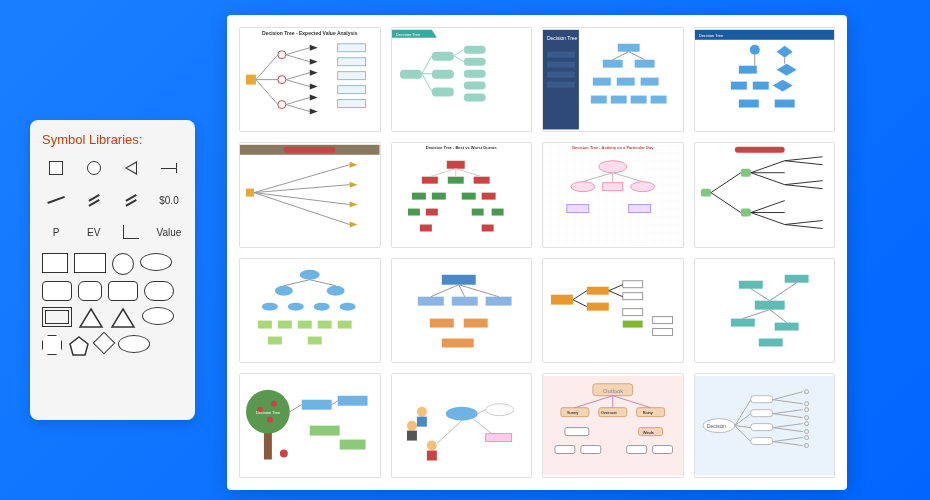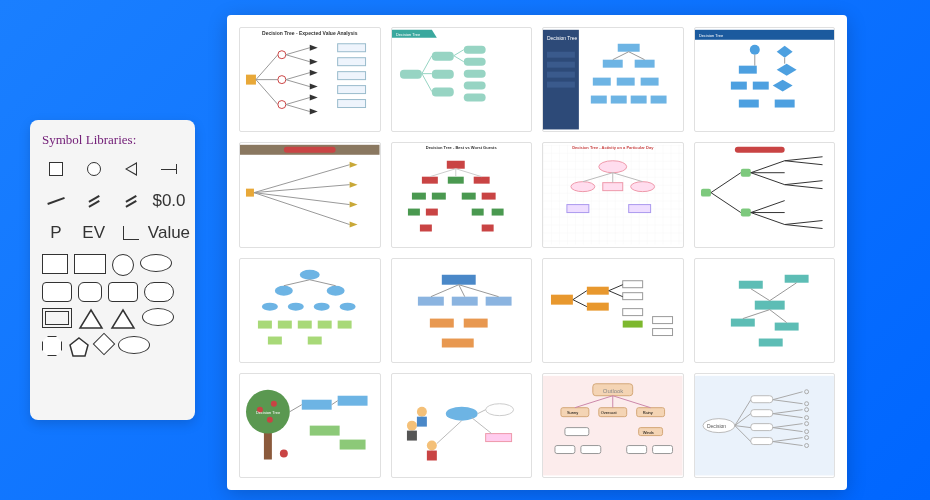--- a/index.html
+++ b/index.html
@@ -17,38 +17,37 @@
       top: 120px;
       width: 165px;
       height: 300px;
       background: #f5f5f5;
       border-radius: 8px;
       box-shadow: 0 4px 12px rgba(0,0,0,0.15);
       padding: 12px;
     }
     .palette-title {
       font-size: 13px;
-      color: #701a75;
+      color: #c2410c;
       margin-bottom: 10px;
-      font-family: Liberation Serif, serif;
     }
     .symbol-row {
       display: flex;
       justify-content: space-between;
       margin-bottom: 10px;
       align-items: center;
       height: 22px;
     }
     .shape-row {
       display: flex;
       gap: 6px;
       margin-bottom: 6px;
     }
     .sym { width: 28px; height: 18px; display: flex; align-items: center; justify-content: center; }
-    .txt-sym { font-size: 17px; color: #333; }
+    .txt-sym { font-size: 10px; color: #333; }
     .shp { border: 1.5px solid #333; background: #fff; }
     .sq { width: 14px; height: 14px; }
     .circ { width: 14px; height: 14px; border-radius: 50%; }
     .tri-left { width: 0; height: 0; border-right: 12px solid #333; border-top: 7px solid transparent; border-bottom: 7px solid transparent; background: none; border-left: none; position: relative; }
     .tri-left::after { content: ""; position: absolute; left: 2px; top: -5px; width: 0; height: 0; border-right: 9px solid #f5f5f5; border-top: 5px solid transparent; border-bottom: 5px solid transparent; }
     .line-h { width: 18px; height: 1.5px; background: #333; }
     .line-diag { width: 18px; height: 1.5px; background: #333; transform: rotate(-20deg); }
     .dbl-line { display: flex; flex-direction: column; gap: 3px; }
     .dbl-line span { width: 12px; height: 1.5px; background: #333; transform: rotate(-30deg); }
     .bracket { width: 16px; height: 14px; border-left: 1.5px solid #333; border-bottom: 1.5px solid #333; }

